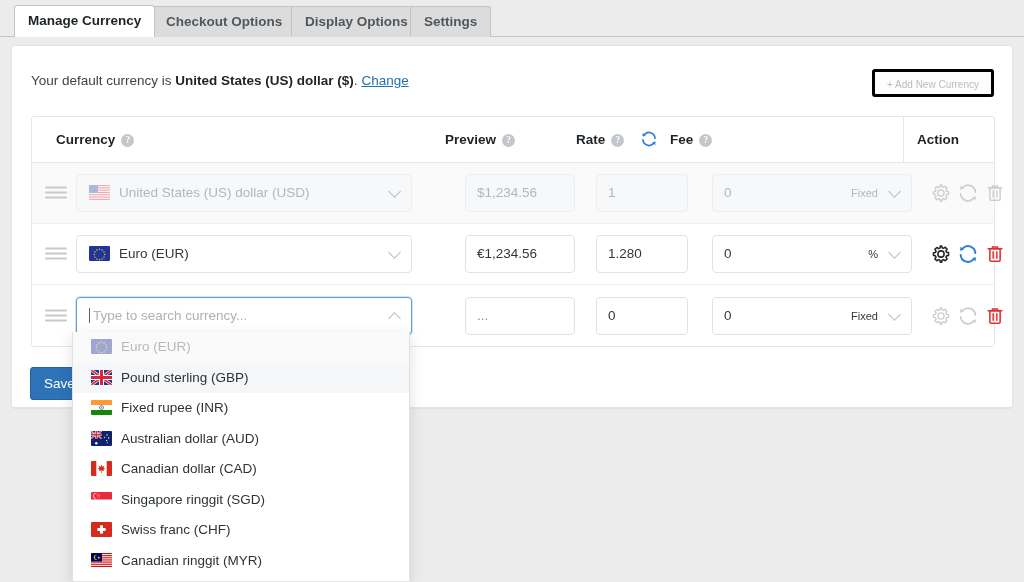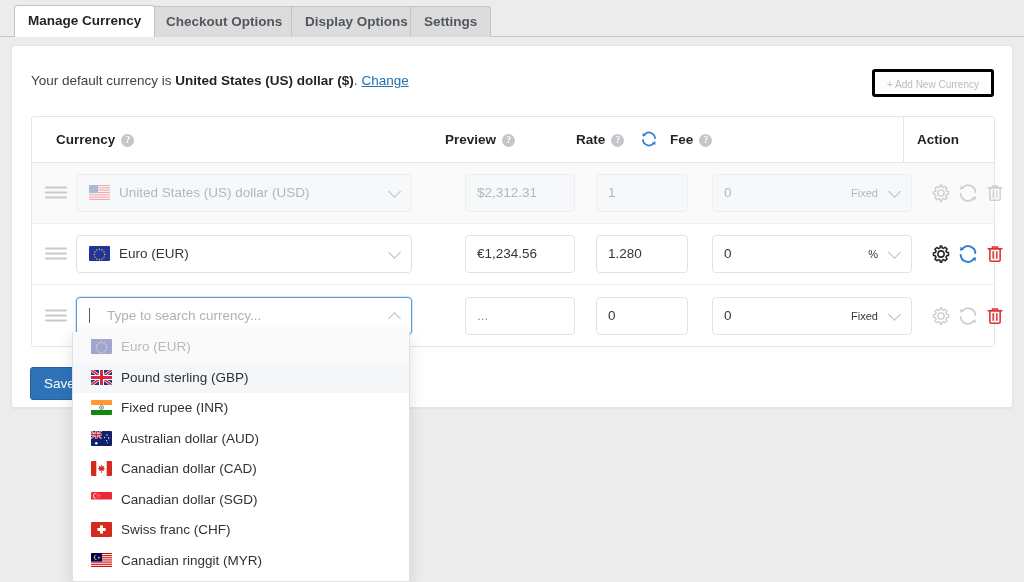--- a/index.html
+++ b/index.html
@@ -326,21 +326,21 @@
                 <rect y="6.9" width="21" height="1.15"></rect>
                 <rect y="9.2" width="21" height="1.15"></rect>
                 <rect y="11.5" width="21" height="1.15"></rect>
                 <rect y="13.8" width="21" height="1.15"></rect>
               </g>
             <rect width="9" height="8.05" fill="#4a5fa5"></rect>
           </svg>
         </span><span>United States (US) dollar (USD)</span>
         <span class="caret"></span>
       </div>
-      <div class="field muted f-preview"><span>$2,312.31</span></div>
+      <div class="field muted f-preview"><span>$1,234.56</span></div>
       <div class="field muted f-rate"><span>1</span></div>
       <div class="field muted f-fee">
         <span>0</span>
         <span class="feeunit">Fixed</span>
         <span class="caret"></span>
       </div>
       <div class="actions">
         <span>
             <svg viewBox="0 0 24 24">
               <path d="M12 8.6a3.4 3.4 0 1 0 0 6.8 3.4 3.4 0 0 0 0-6.8zm8.2 4.9.05-1.5-.05-1.5-2.1-.35a6.2 6.2 0 0 0-.7-1.7l1.25-1.75-2.1-2.1-1.75 1.25a6.2 6.2 0 0 0-1.7-.7L12.75 3.3 12 3.25l-.75.05-.35 2.1a6.2 6.2 0 0 0-1.7.7L7.45 4.85l-2.1 2.1L6.6 8.7a6.2 6.2 0 0 0-.7 1.7l-2.1.35L3.75 12l.05 1.5 2.1.35c.16.6.4 1.17.7 1.7l-1.25 1.75 2.1 2.1 1.75-1.25c.53.3 1.1.54 1.7.7l.35 2.1.75.05.75-.05.35-2.1a6.2 6.2 0 0 0 1.7-.7l1.75 1.25 2.1-2.1-1.25-1.75c.3-.53.54-1.1.7-1.7z" fill="none" stroke="#cbced2" stroke-width="1.5" stroke-linejoin="round"></path>
@@ -425,21 +425,21 @@
       </div>
     </div>
 
     <div class="row">
       <div class="drag">
           <i></i>
           <i></i>
           <i></i>
         </div>
       <div class="field focused f-currency">
-        <span style="color:#adb2b7;border-left:1px solid #5a5f64;padding-left:17px;">Type to search currency...</span>
+        <span style="color:#adb2b7;border-left:1px solid #5a5f64;padding-left:3px;">Type to search currency...</span>
         <span class="caret up"></span>
       </div>
       <div class="field f-preview"><span style="color:#8c9196;">...</span></div>
       <div class="field f-rate"><span>0</span></div>
       <div class="field f-fee">
         <span>0</span>
         <span class="feeunit">Fixed</span>
         <span class="caret"></span>
       </div>
       <div class="actions">
@@ -561,21 +561,21 @@
           <rect width="21" height="7.5" fill="#ed2939"></rect>
           <path d="M6.4 1.9a2.3 2.3 0 1 0 0 3.9 2.6 2.6 0 1 1 0-3.9z" fill="#fff"></path>
           <g fill="#fff">
             <circle cx="7.6" cy="2.3" r=".45"></circle>
             <circle cx="9" cy="3.3" r=".45"></circle>
             <circle cx="8.5" cy="5" r=".45"></circle>
             <circle cx="6.7" cy="5" r=".45"></circle>
             <circle cx="6.2" cy="3.3" r=".45"></circle>
           </g>
         </svg>
-    </span><span>Canadian dollar (SGD)</span>
+    </span><span>Singapore ringgit (SGD)</span>
   </div>
 
   <div class="opt">
     <span class="flag">
       <svg viewBox="0 0 21 15">
           <rect width="21" height="15" fill="#d52b1e"></rect>
           <rect x="9" y="3.4" width="3" height="8.2" fill="#fff"></rect>
           <rect x="6.4" y="6" width="8.2" height="3" fill="#fff"></rect>
         </svg>
     </span><span>Swiss franc (CHF)</span>

